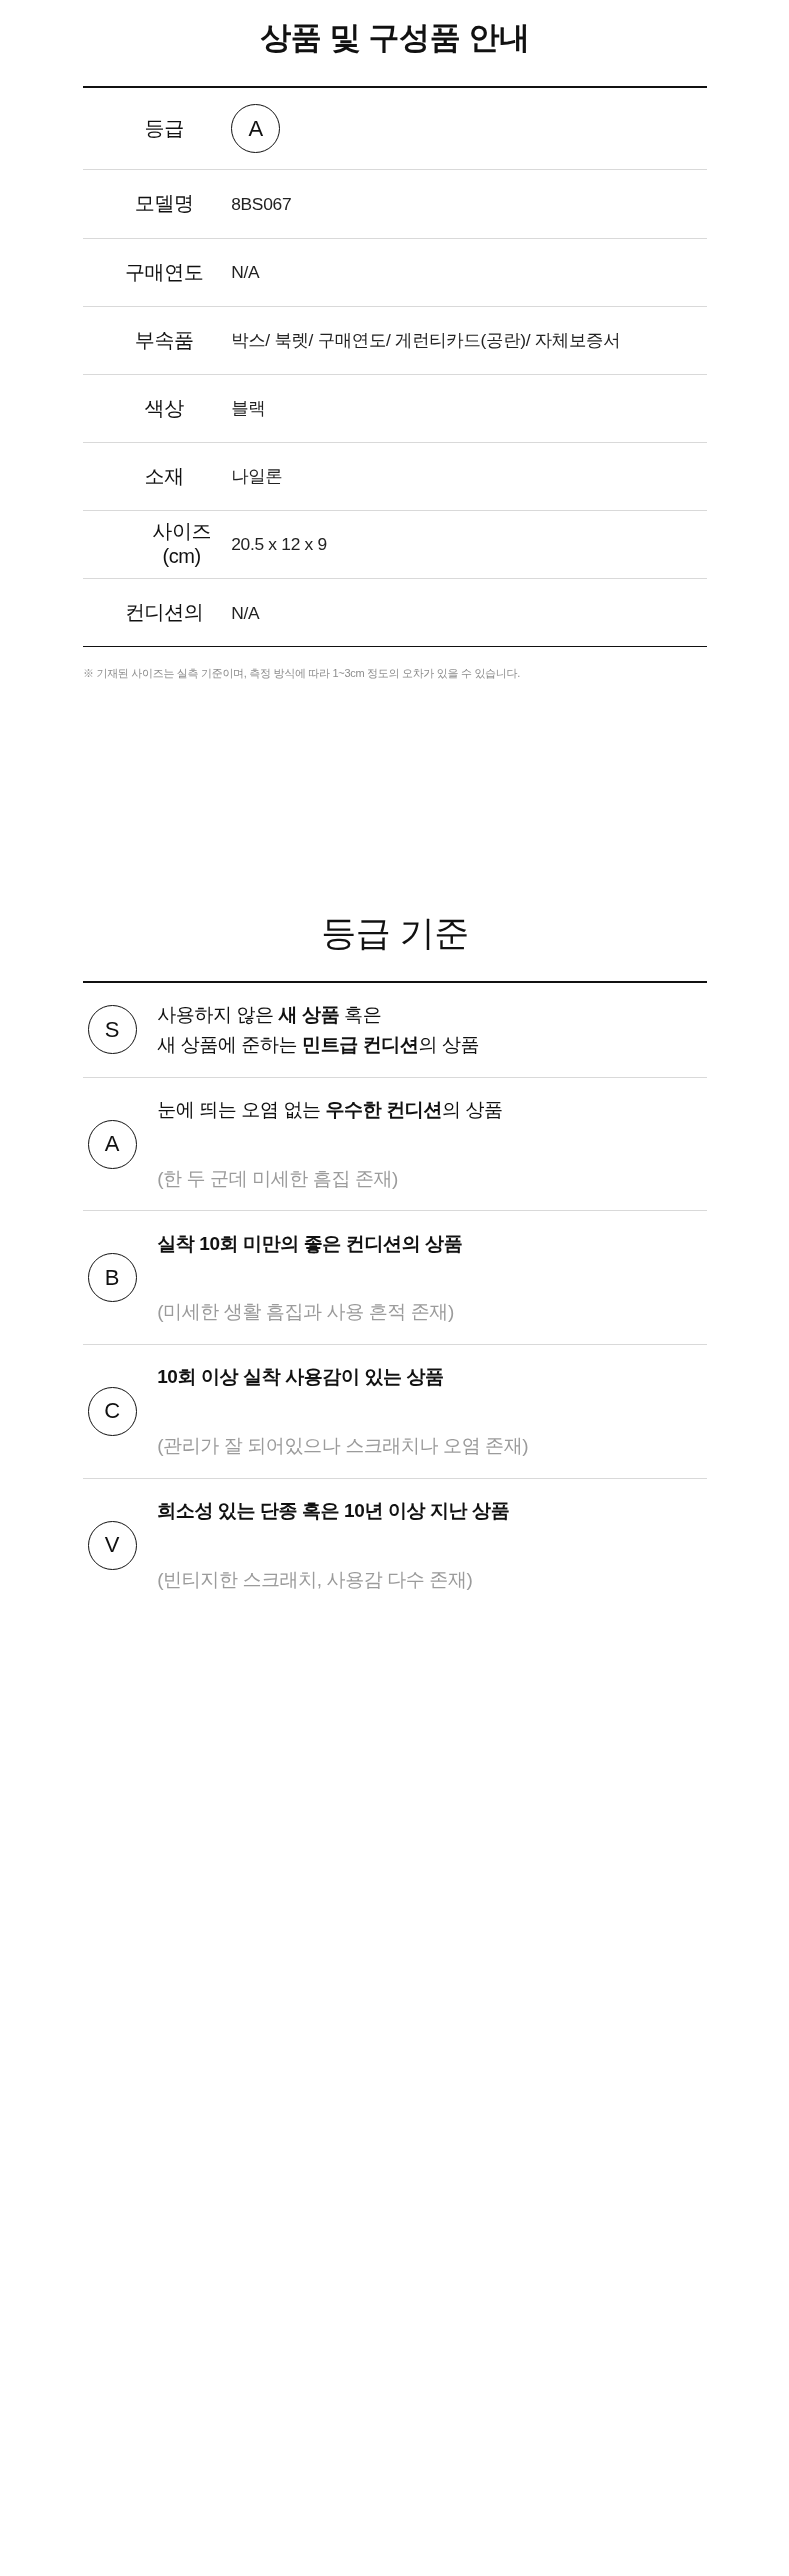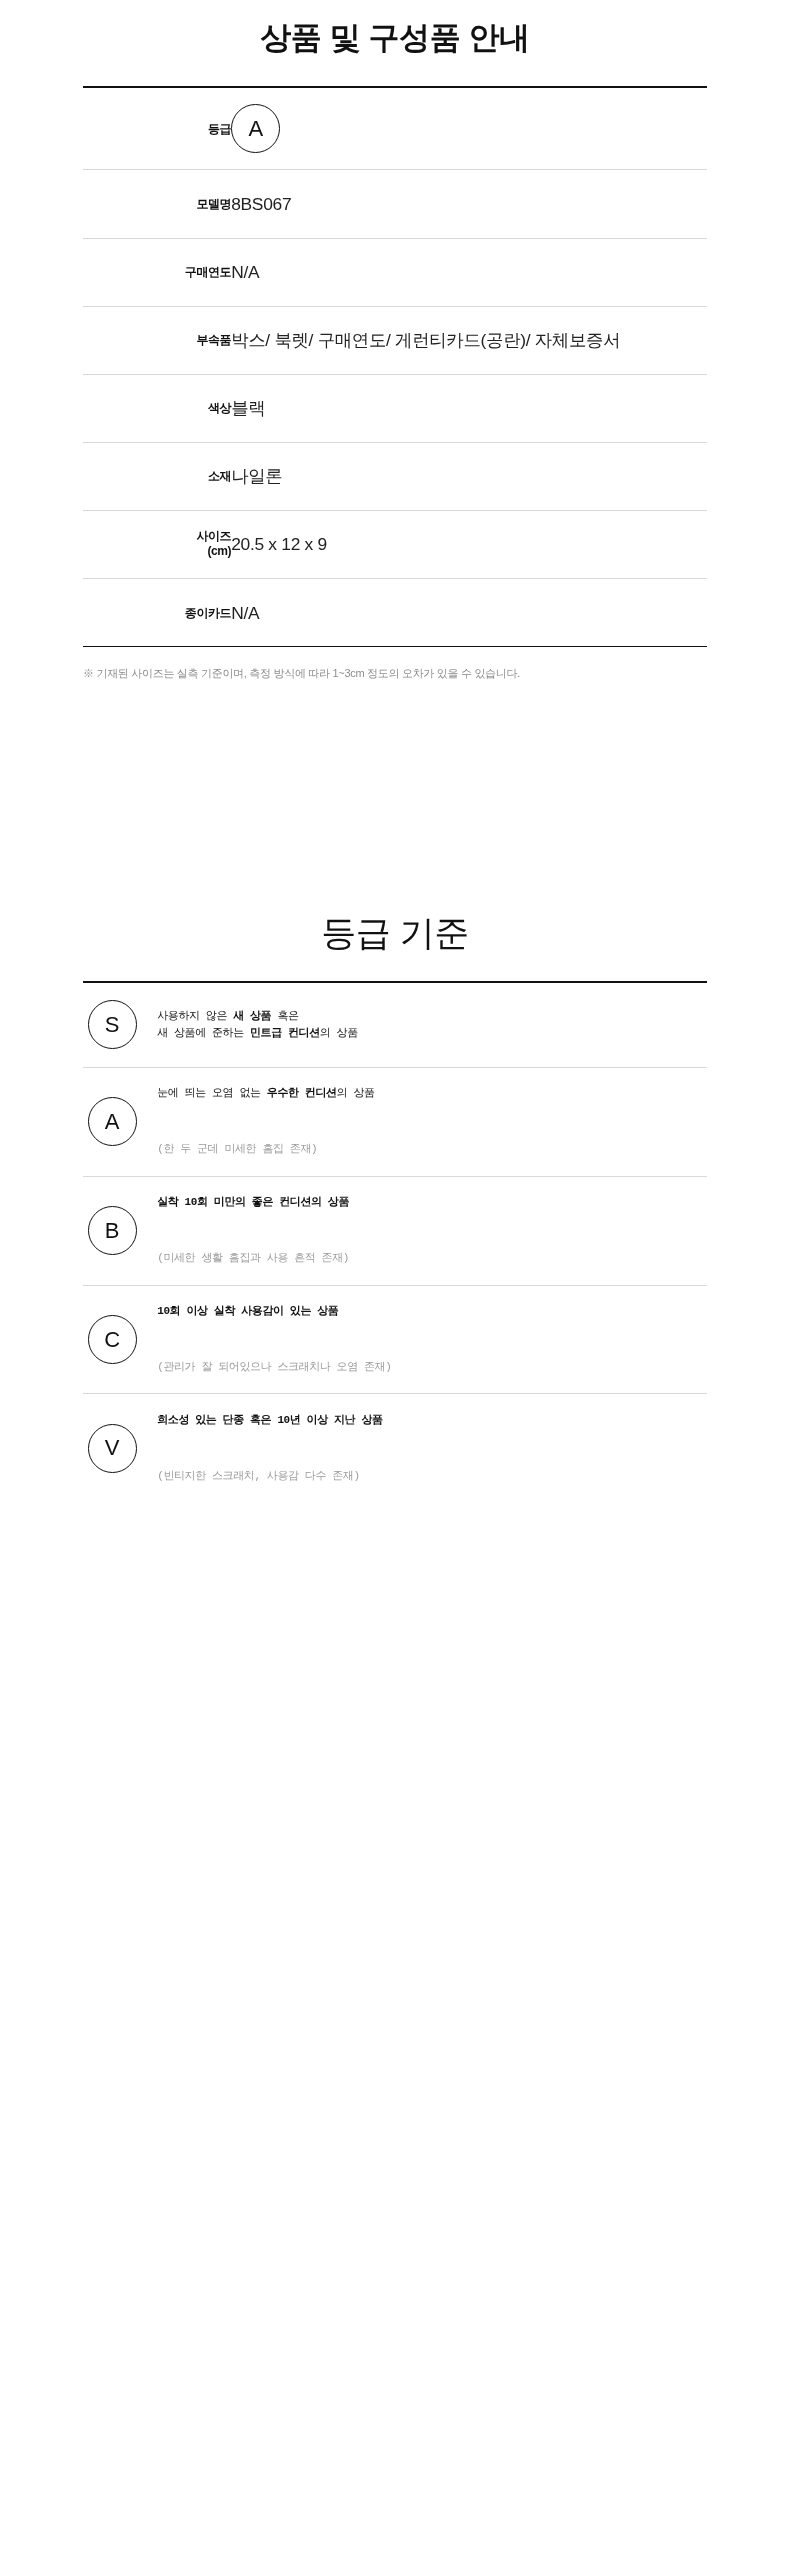--- a/index.html
+++ b/index.html
@@ -40,23 +40,23 @@
     border-top: 2.4px solid #111111;
   }
   .spec-table tr {
     border-bottom: 0.8px solid #d9d9d9;
   }
   .spec-table tr:last-child {
     border-bottom: 1.6px solid #111111;
   }
   .spec-table th {
     width: 134px;
-    text-align: right;
-    font-size: 12px;
-    font-weight: bold;
+    text-align: center;
+    font-size: 20px;
+    font-weight: normal;
     color: #111111;
     padding: 0 0 0 14.2px;
     vertical-align: middle;
     letter-spacing: -0.4px;
     line-height: 1.35;
   }
   .spec-table td {
     font-size: 17.4px;
     font-weight: normal;
     color: #222222;
@@ -134,24 +134,23 @@
     border: 1.6px solid #111111;
     border-radius: 50%;
     display: flex;
     align-items: center;
     justify-content: center;
     font-size: 22px;
     color: #111111;
     box-sizing: border-box;
   }
   .grade-text {
-    font-size: 11px;
+    font-size: 19px;
     line-height: 1.55;
     letter-spacing: -0.4px;
-    font-family: Liberation Mono, monospace;
   }
   .grade-text .line1 {
     color: #111111;
   }
   .grade-text .line2 {
     color: #111111;
   }
   .grade-text .muted {
     color: #9b9b9b;
     margin-top: 39px;
@@ -203,21 +202,21 @@
         <tr>
           <th>
             <div class="label-two-line">
               <div>사이즈</div>
               <div>(cm)</div>
             </div>
           </th>
           <td>20.5 x 12 x 9</td>
         </tr>
         <tr>
-          <th>종이카드</th>
+          <th>컨디션의</th>
           <td>N/A</td>
         </tr>
       </tbody>
     </table>
 
     <div class="note">※ 기재된 사이즈는 실측 기준이며, 측정 방식에 따라 1~3cm 정도의 오차가 있을 수 있습니다.</div>
   </div>
 
   <div class="block-gap"></div>
 

